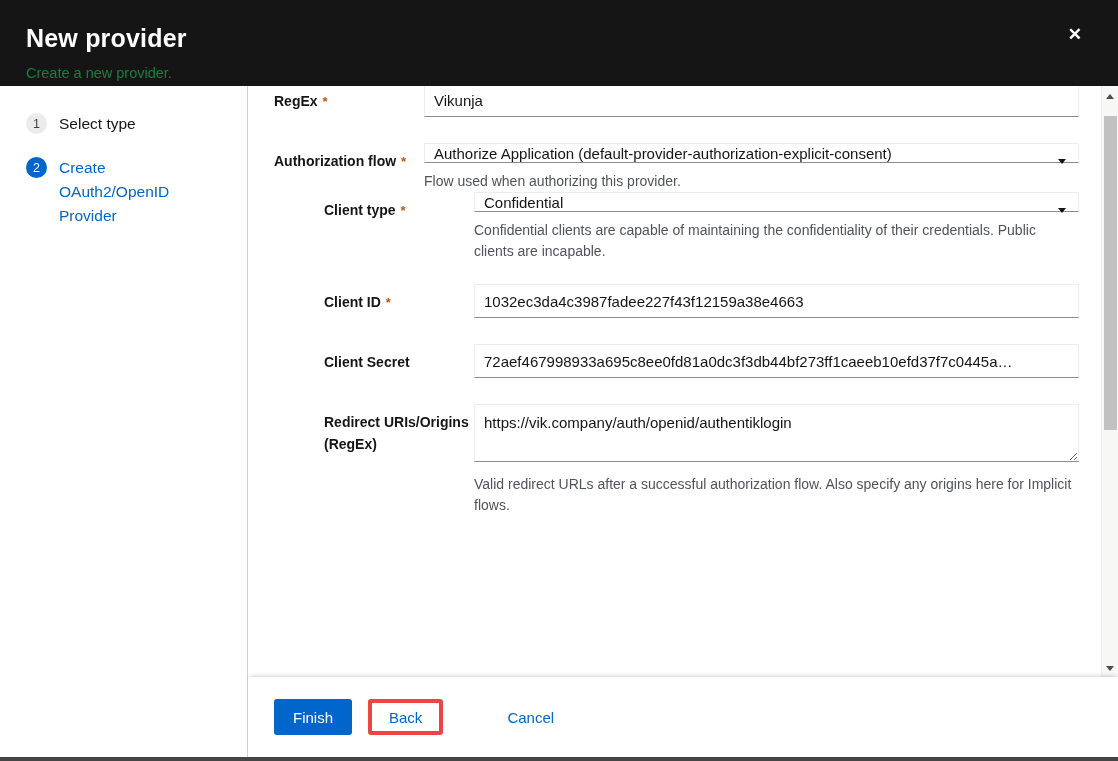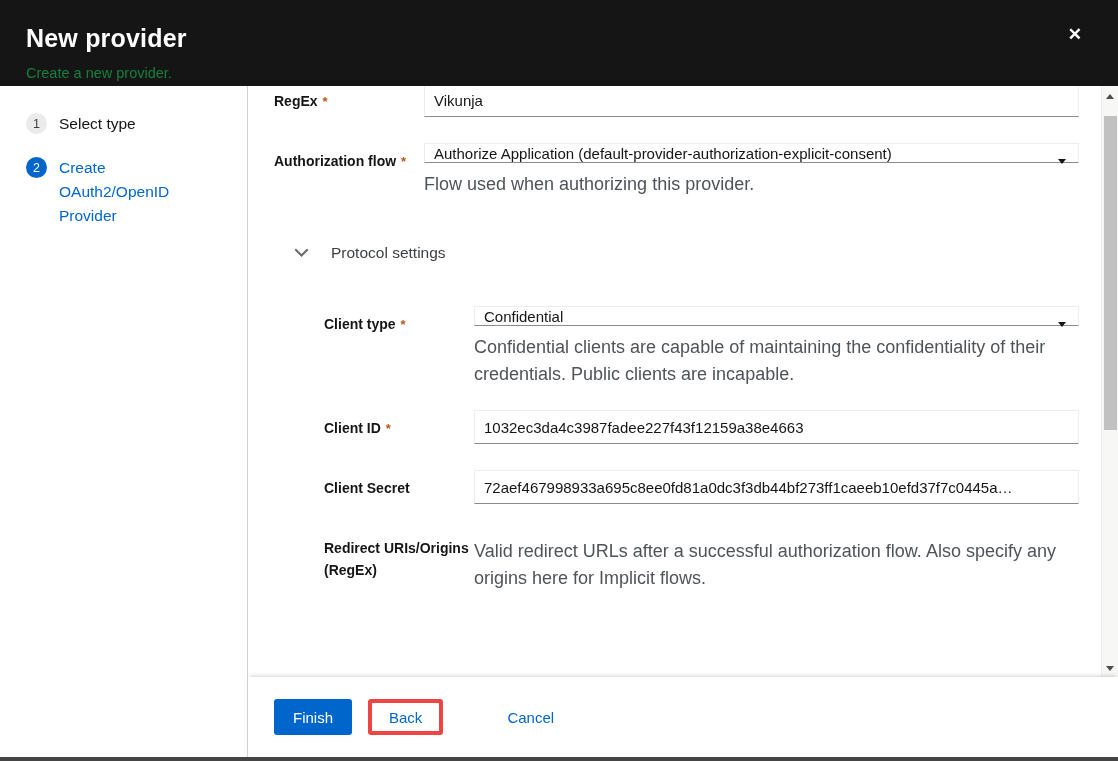--- a/index.html
+++ b/index.html
@@ -47,21 +47,21 @@
       padding:0 9px; }
   .txt-input { height:34px; }
   .sel { height:20px; position:relative; display:flex; align-items:center; cursor:pointer;
          padding-right:30px; }
   .sel-text { overflow:hidden; white-space:nowrap; text-overflow:ellipsis; }
   .caret { position:absolute; right:12px; top:15px; width:0; height:0;
            border-left:4.5px solid transparent; border-right:4.5px solid transparent;
            border-top:5.5px solid #151515; }
   .txt-area { height:58px; padding-top:7px; resize:both; line-height:1.4; }
 
-  .help { font-size:18px; color:#4f5459; margin-top:8px; line-height:1.5; }
+  .help { font-size:14px; color:#4f5459; margin-top:8px; line-height:1.5; }
 
   
   .group-hdr { display:flex; align-items:center; margin:46px 0 44px 17px; }
   .chev-btn { background:none; border:none; cursor:pointer; padding:0; width:20px; height:16px; }
   .group-title { font-size:15.5px; color:#3c3f42; margin-left:20px; }
   .nested { margin-left:50px; }
   .row-tight { margin-bottom:22px; }
 
   
   .foot { position:absolute; left:0; right:0; bottom:0; height:80px; background:#fff;
@@ -125,28 +125,20 @@
           <div class="lbl"><span>Authorization flow</span><span class="req">*</span></div>
           <div class="ctrl">
             <div class="sel">
               <span class="sel-text">Authorize Application (default-provider-authorization-explicit-consent)</span>
               <span class="caret"></span>
             </div>
             <div class="help">Flow used when authorizing this provider.</div>
           </div>
         </div>
 
-        <div class="group-hdr">
-          <button class="chev-btn">
-            <svg width="15" height="10" viewBox="0 0 15 10">
-                <path d="M2 2 l5.5 5.5 L13 2" stroke="#6a6e73" stroke-width="2.2" fill="none" stroke-linecap="round"></path>
-              </svg>
-          </button>
-          <span class="group-title">Protocol settings</span>
-        </div>
 
         <div class="nested">
 
           <div class="row row-tight">
             <div class="lbl"><span>Client type</span><span class="req">*</span></div>
             <div class="ctrl">
               <div class="sel">
                 <span class="sel-text">Confidential</span>
                 <span class="caret"></span>
               </div>
@@ -165,20 +157,21 @@
             <div class="lbl"><span>Client Secret</span></div>
             <div class="ctrl">
               <input class="txt-input" type="text" value="72aef467998933a695c8ee0fd81a0dc3f3db44bf273ff1caeeb10efd37f7c0445a…" style="">
             </div>
           </div>
 
           <div class="row">
             <div class="lbl"><span>Redirect URIs/Origins
 (RegEx)</span></div>
             <div class="ctrl">
+              <textarea class="txt-area" style="">https://vik.company/auth/openid/authentiklogin</textarea>
               <div class="help">Valid redirect URLs after a successful authorization flow. Also specify any origins here for Implicit flows.</div>
             </div>
           </div>
 
         </div>
       </div>
 
       <div class="sb">
         <span class="sb-up"></span>
         <div class="sb-thumb"></div>

